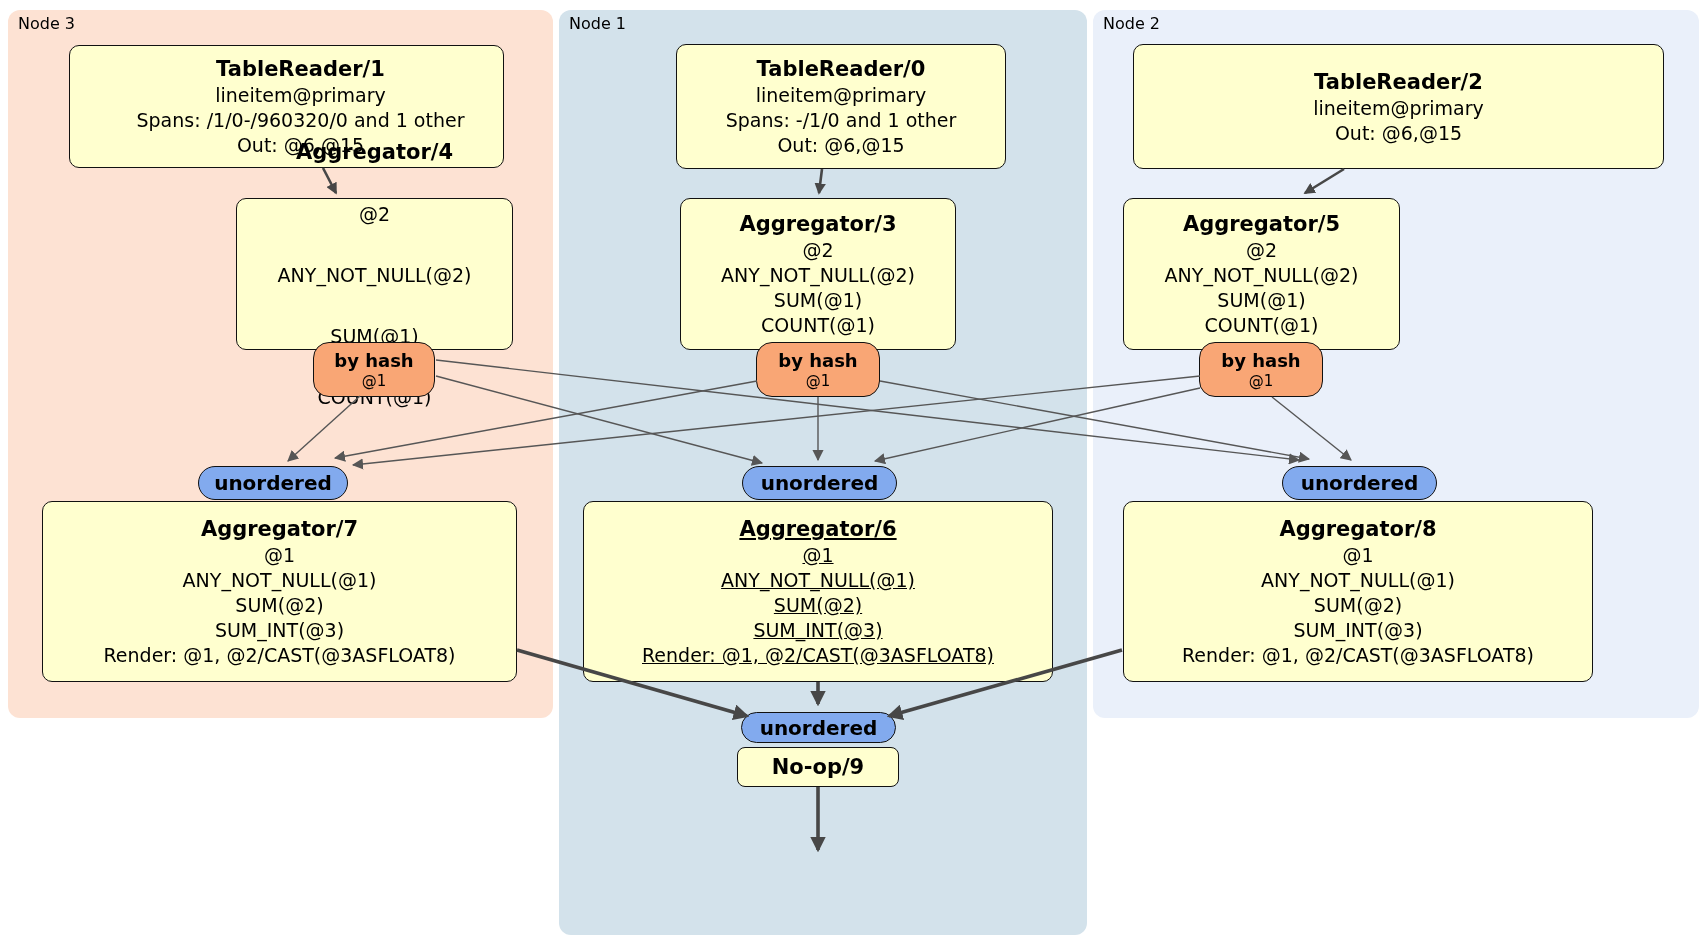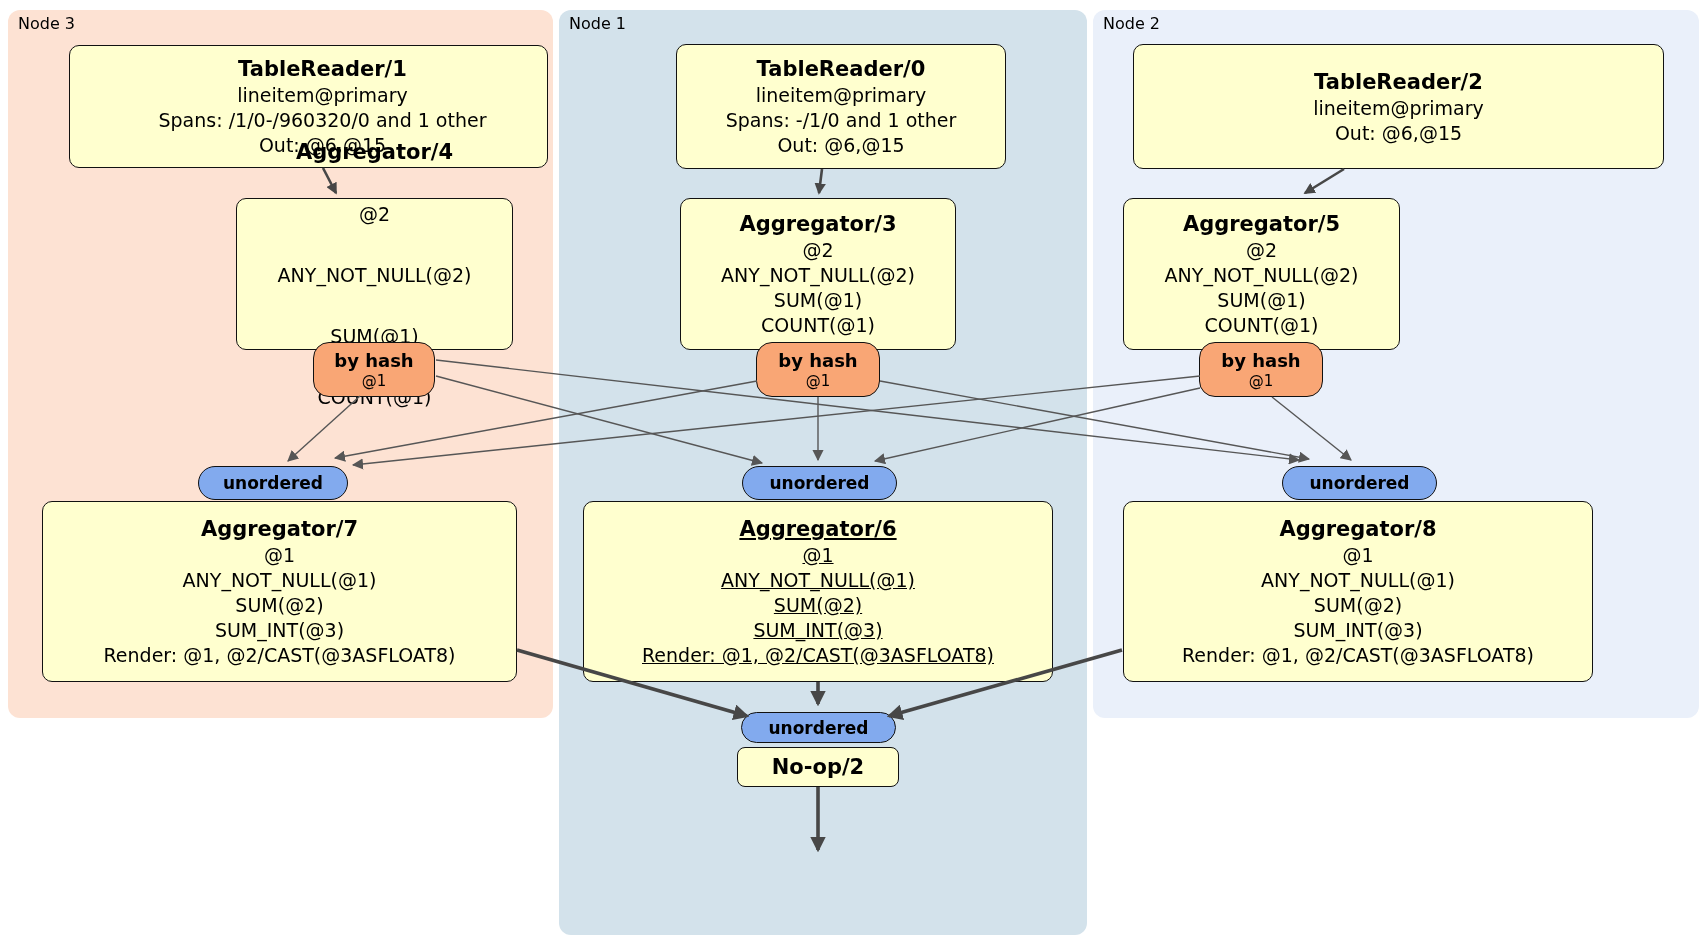--- a/index.html
+++ b/index.html
@@ -36,21 +36,21 @@
   }
   .router .rlabel { font-weight:bold; font-size:18px; line-height:22px; }
   .router .rdetail { font-size:15px; line-height:18px; }
 
   .sync {
     position:absolute; box-sizing:border-box; z-index:4;
     background:var(--sync-fill,#82aaee);
     border:1.5px solid var(--border,#111);
     border-radius:17px;
     display:flex; align-items:center; justify-content:center;
-    font-weight:bold; font-size:17px;
+    font-weight:bold; font-size:20px;
   }
 
   #edges { position:absolute; left:0; top:0; z-index:6; pointer-events:none; }
   .e-thin  { stroke:var(--edge-thin,#565656);  stroke-width:1.4; fill:none; }
   .e-thick { stroke:var(--edge-thick,#474747); stroke-width:3.6; fill:none; }
   .e-med   { stroke:var(--edge-thick,#474747); stroke-width:2.6; fill:none; }
 </style>
 </head>
 <body>
 
@@ -90,21 +90,21 @@
     <line class="e-thin" x1="1200" y1="388" x2="875" y2="461" marker-end="url(#mthin)"></line>
     <line class="e-thin" x1="1272" y1="397" x2="1351" y2="460" marker-end="url(#mthin)"></line>
 
     <line class="e-thick" x1="517" y1="650" x2="747" y2="716" marker-end="url(#mthick)"></line>
     <line class="e-thick" x1="818" y1="682" x2="818" y2="704" marker-end="url(#mthick)"></line>
     <line class="e-thick" x1="1122" y1="650" x2="889" y2="716" marker-end="url(#mthick)"></line>
 
     <line class="e-thick" x1="818" y1="787" x2="818" y2="850" marker-end="url(#mthick)"></line>
   </svg>
 
-  <div class="pnode" style="left:69px; top:45px; width:479px; height:123px;padding-left:28px;">
+  <div class="pnode" style="left:69px; top:45px; width:435px; height:123px;padding-left:28px;">
     <div class="title">TableReader/1</div>
     <div class="line">lineitem@primary</div>
     <div class="line">Spans: /1/0-/960320/0 and 1 other</div>
     <div class="line">Out: @6,@15</div>
   </div>
   <div class="pnode" style="left:657px; top:44px; width:330px; height:125px;margin-left:19px;">
     <div class="title">TableReader/0</div>
     <div class="line">lineitem@primary</div>
     <div class="line">Spans: -/1/0 and 1 other</div>
     <div class="line">Out: @6,@15</div>
@@ -182,16 +182,16 @@
     <div class="line">ANY_NOT_NULL(@1)</div>
     <div class="line">SUM(@2)</div>
     <div class="line">SUM_INT(@3)</div>
     <div class="line">Render: @1, @2/CAST(@3ASFLOAT8)</div>
   </div>
 
   <div class="sync" style="left:741px; top:712px; width:155px; height:31px;">
     <span>unordered</span>
   </div>
   <div class="pnode" style="left:737px; top:747px; width:162px; height:40px; border-radius:8px;">
-    <div class="title">No-op/2</div>
+    <div class="title">No-op/9</div>
   </div>
 
 </div>
 
 </body></html>

